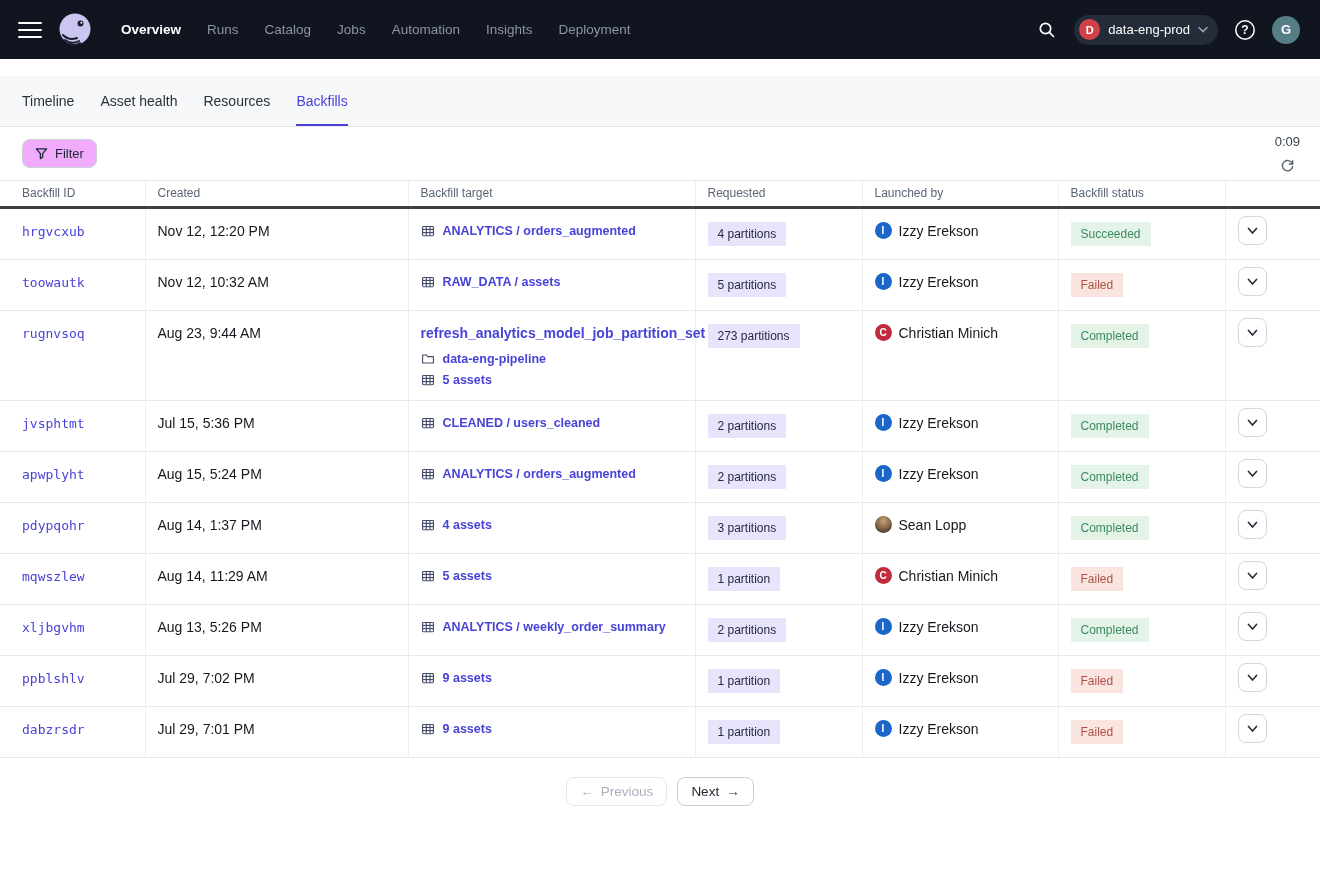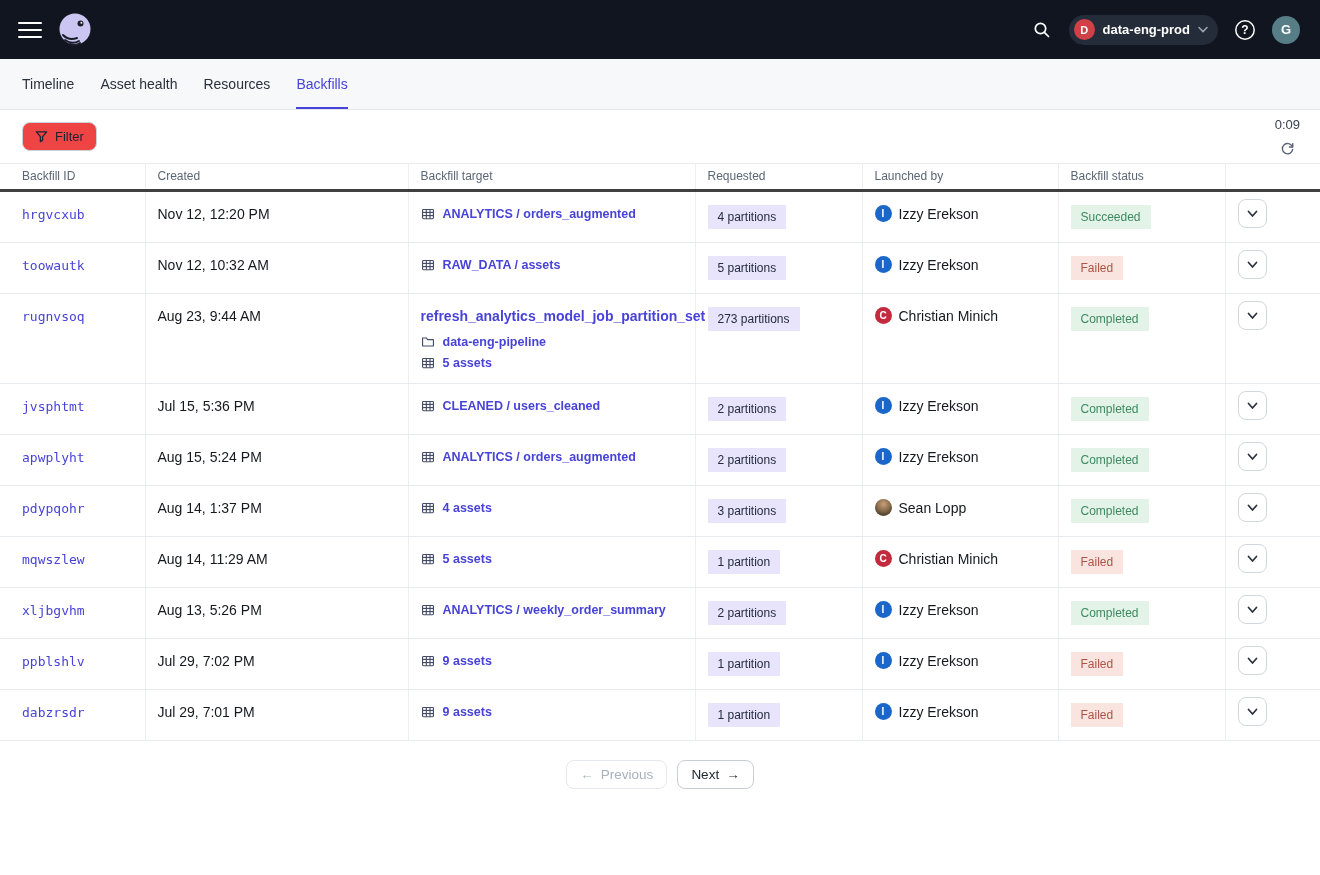--- a/index.html
+++ b/index.html
@@ -17,29 +17,29 @@
   .hamburger { width:24px; height:16px; display:flex; flex-direction:column; justify-content:space-between; cursor:pointer; margin-right:14px; }
   .hamburger span { display:block; height:2px; background:#fff; border-radius:1px; }
   .logo { width:38px; height:38px; margin-right:16px; }
   .nav-items { display:flex; align-items:center; gap:4px; }
   .nav-item { color:#8C95A3; font-size:13.5px; font-weight:500; padding:8px 11px; cursor:pointer; border-radius:6px; }
   .nav-item.active { color:#fff; font-weight:700; }
   .topnav-right { margin-left:auto; display:flex; align-items:center; gap:12px; }
   .icon-btn { width:30px; height:30px; display:flex; align-items:center; justify-content:center; cursor:pointer; border-radius:50%; }
   .dep-pill { display:flex; align-items:center; gap:8px; background:#242B39; border-radius:16px; height:30px; padding:0 10px 0 5px; cursor:pointer; }
   .dep-badge { width:21px; height:21px; border-radius:50%; background:var(--dep-badge,#CF4147); color:#fff; font-size:11px; font-weight:700; display:flex; align-items:center; justify-content:center; }
-  .dep-label { color:#fff; font-size:13px; font-weight:700; }
+  .dep-label { color:#fff; font-size:13px; font-weight:400; }
   .user-avatar { width:28px; height:28px; border-radius:50%; background:var(--user-avatar,#577E86); color:#fff; font-size:13px; font-weight:600; display:flex; align-items:center; justify-content:center; cursor:pointer; }
   
-  .tabbar { height:51px; background:#F7F8FA; border-bottom:1px solid #E3E7EB; display:flex; align-items:stretch; padding:0 22px; gap:26px; }
+  .tabbar { height:51px; background:#F7F8FA; border-bottom:1px solid #E3E7EB; display:flex; align-items:stretch; padding:0 22px; gap:26px;margin-top:17px; }
   .tab { font-size:14px; font-weight:500; color:#2A313C; display:flex; align-items:center; cursor:pointer; border-bottom:2.5px solid transparent; padding-top:2px; }
   .tab.active { color:var(--accent,#4843D8); font-weight:400; border-bottom-color:var(--accent,#4843D8); }
   
   .toolbar { height:53px; display:flex; align-items:center; padding:0 20px 0 22px; }
-  .filter-btn { display:flex; align-items:center; gap:7px; height:29px; padding:0 12px; border:1px solid #CBD1D8; border-radius:8px; background:#ef4444; font-size:13px; font-weight:500; color:#1B2430; cursor:pointer; font-family:inherit; }
+  .filter-btn { display:flex; align-items:center; gap:7px; height:29px; padding:0 12px; border:1px solid #CBD1D8; border-radius:8px; background:#f0abfc; font-size:13px; font-weight:500; color:#1B2430; cursor:pointer; font-family:inherit; }
   .toolbar-right { margin-left:auto; display:flex; align-items:center; gap:9px;flex-direction:column; }
   .countdown { font-size:13px; color:#39414E; }
   
   table { width:1320px; border-collapse:collapse; table-layout:fixed; }
   thead th {
     font-size:12px; font-weight:400; color:#5A6675; text-align:left;
     padding:5px 12px 6px; border-top:1px solid #E7EAED; border-bottom:3px solid #404040;
     height:25px;
   }
   tbody td { vertical-align:top; padding:13px 12px; border-bottom:1px solid #E7EAED; height:27px; }
@@ -79,20 +79,29 @@
   <div class="logo">
     <svg viewBox="0 0 38 38" width="38" height="38">
       <circle cx="19" cy="18" r="15.5" fill="#CBC6F1"></circle>
       <circle cx="24.5" cy="12.5" r="3" fill="#1A1E2B"></circle>
       <circle cx="25.4" cy="11.7" r="1" fill="#fff"></circle>
       <path d="M7 24 q6 6 14 3" fill="none" stroke="#1A1E2B" stroke-width="2" stroke-linecap="round"></path>
       <path d="M9 29 q7 5 14 1" fill="none" stroke="#1A1E2B" stroke-width="2" stroke-linecap="round"></path>
       <path d="M14 33 q6 2.5 10 -1" fill="none" stroke="#1A1E2B" stroke-width="2" stroke-linecap="round"></path>
     </svg>
   </div>
+  <nav class="nav-items" id="nav-items">
+      <div class="nav-item active">Overview</div>
+      <div class="nav-item">Runs</div>
+      <div class="nav-item">Catalog</div>
+      <div class="nav-item">Jobs</div>
+      <div class="nav-item">Automation</div>
+      <div class="nav-item">Insights</div>
+      <div class="nav-item">Deployment</div>
+    </nav>
   <div class="topnav-right">
     <div class="icon-btn">
       <svg width="18" height="18" viewBox="0 0 18 18">
           <circle cx="7.5" cy="7.5" r="5.2" fill="none" stroke="#fff" stroke-width="1.7"></circle>
           <line x1="11.6" y1="11.6" x2="15.5" y2="15.5" stroke="#fff" stroke-width="1.7" stroke-linecap="round"></line>
         </svg>
     </div>
     <div class="dep-pill">
       <span class="dep-badge">D</span>
       <span class="dep-label">data-eng-prod</span>

